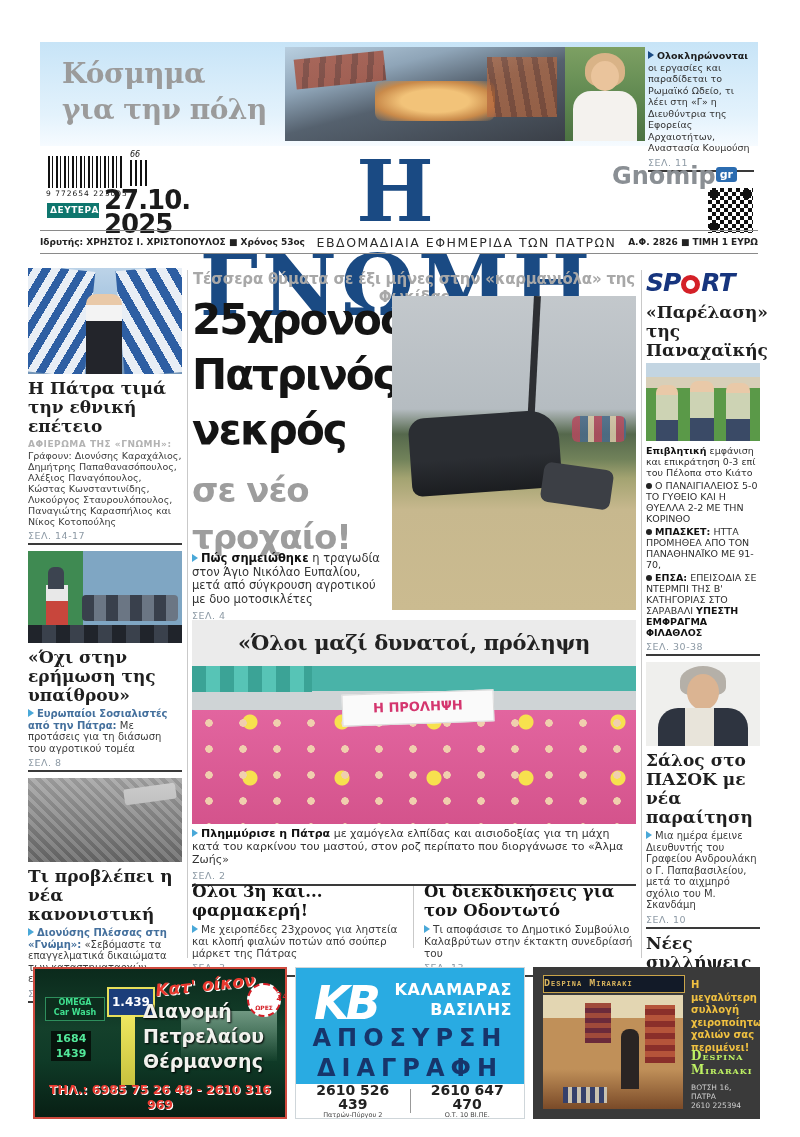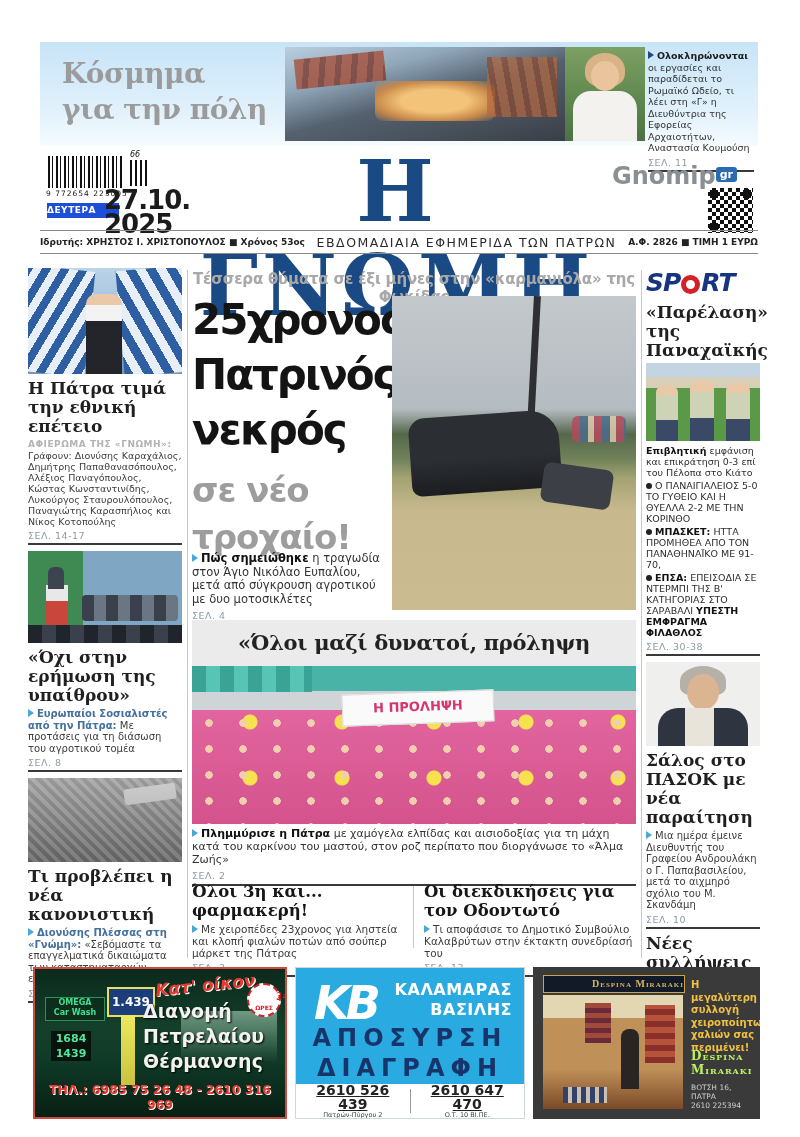--- a/index.html
+++ b/index.html
@@ -25,22 +25,22 @@
   .banner-brief{position:absolute;left:608px;top:8px;width:106px;font-size:9.5px;line-height:11.5px;color:#333;}
   .banner-brief b{color:#1c1c1c;}
 
   
   .barcode{position:absolute;left:48px;top:156px;width:76px;height:32px;
      background:repeating-linear-gradient(90deg,#111 0 2px,#fff 2px 4px,#111 4px 5px,#fff 5px 8px);}
   .barcode-num{position:absolute;left:46px;top:189px;width:82px;font-size:7.5px;letter-spacing:1px;color:#111;}
   .barcode2{position:absolute;left:130px;top:160px;width:20px;height:26px;
      background:repeating-linear-gradient(90deg,#111 0 2px,#fff 2px 5px);}
   .barcode-flag{position:absolute;left:130px;top:150px;font-size:8px;font-style:italic;color:#111;}
-  .daybox{position:absolute;left:47px;top:203px;width:72px;height:15px;background:#1d4ed8;
-     color:#fff;font-size:9px;font-weight:bold;text-align:left;line-height:15px;letter-spacing:.5px;}
+  .daybox{position:absolute;left:47px;top:203px;width:52px;height:15px;background:#0f766e;
+     color:#fff;font-size:9px;font-weight:bold;text-align:right;line-height:15px;letter-spacing:.5px;}
   .dateblock{position:absolute;left:104px;top:188px;font-size:26px;line-height:24px;font-weight:bold;color:#1b1b1b;letter-spacing:-1px;}
   .logo{position:absolute;left:158px;top:146px;width:478px;text-align:center;
      font-family:"DejaVu Serif",serif;font-weight:bold;font-size:82px;line-height:92px;
      color:#1a4a83;letter-spacing:4px;transform:scaleY(1.02);}
   .sitename{position:absolute;left:612px;top:162px;font-size:24px;font-weight:bold;color:#8a8f94;}
   .sitebadge{display:inline-block;background:#2b6cb0;color:#fff;font-size:11px;font-weight:bold;
      border-radius:3px;padding:1px 4px;vertical-align:6px;}
   .qr{position:absolute;left:708px;top:188px;width:45px;height:45px;background:
      radial-gradient(circle at 6px 6px,#111 0 5px,transparent 5px),
      radial-gradient(circle at 39px 6px,#111 0 5px,transparent 5px),
@@ -115,27 +115,27 @@
   .kal-blue{position:absolute;left:0;top:0;width:100%;height:118px;background:#29abe2;}
   .kal-logo{position:absolute;left:18px;top:8px;font-size:46px;font-weight:bold;font-style:italic;
      color:#fff;letter-spacing:-4px;}
   .kal-name{position:absolute;right:12px;top:12px;text-align:right;color:#fff;font-weight:bold;
      font-size:16px;line-height:20px;letter-spacing:.5px;}
   .kal-big{position:absolute;left:0;width:100%;text-align:center;color:#17356b;font-weight:bold;
      font-size:24px;letter-spacing:6px;}
   .kal-strip{position:absolute;left:0;bottom:0;width:100%;height:34px;background:#fff;
      display:flex;align-items:center;justify-content:center;}
   .kal-cell{text-align:center;padding:0 10px;}
-  .kal-cell .ph{font-size:14px;font-weight:bold;color:#222;line-height:14px;text-decoration:underline;}
+  .kal-cell .ph{font-size:14px;font-weight:bold;color:#222;line-height:14px;}
   .kal-cell .ad1{font-size:6.5px;color:#444;}
   .kal-sep{width:1px;height:24px;background:#999;}
   .mir{left:533px;width:227px;background:#3a3a3a;}
   .mir-sign{position:absolute;left:10px;top:8px;width:140px;height:16px;background:#121a28;
-     border:1px solid #c9a44a;color:#d9b45e;font-family:Liberation Serif, serif;font-variant:small-caps;
-     font-weight:bold;font-size:10px;text-align:right;line-height:15px;letter-spacing:1px;}
+     border:1px solid #c9a44a;color:#d9b45e;font-family:Liberation Mono, monospace;font-variant:small-caps;
+     font-weight:bold;font-size:10px;text-align:left;line-height:15px;letter-spacing:1px;}
   .mir-window{position:absolute;left:10px;top:28px;width:140px;height:114px;
      background:linear-gradient(180deg,#e3d6b2 0 20%,#c09059 20% 65%,#7a4a28 100%);}
   .mir-promo{position:absolute;left:158px;top:12px;width:64px;font-size:10px;line-height:12.5px;
      font-weight:bold;color:#f0c040;}
   .mir-brand{position:absolute;left:158px;top:82px;width:64px;color:#bef264;
      font-family:"DejaVu Serif",serif;font-variant:small-caps;font-weight:bold;font-size:12px;line-height:14px;letter-spacing:1px;}
   .mir-addr{position:absolute;left:158px;top:116px;width:66px;font-size:7.5px;line-height:9px;color:#cfcfcf;}
 </style>
 </head>
 <body>

